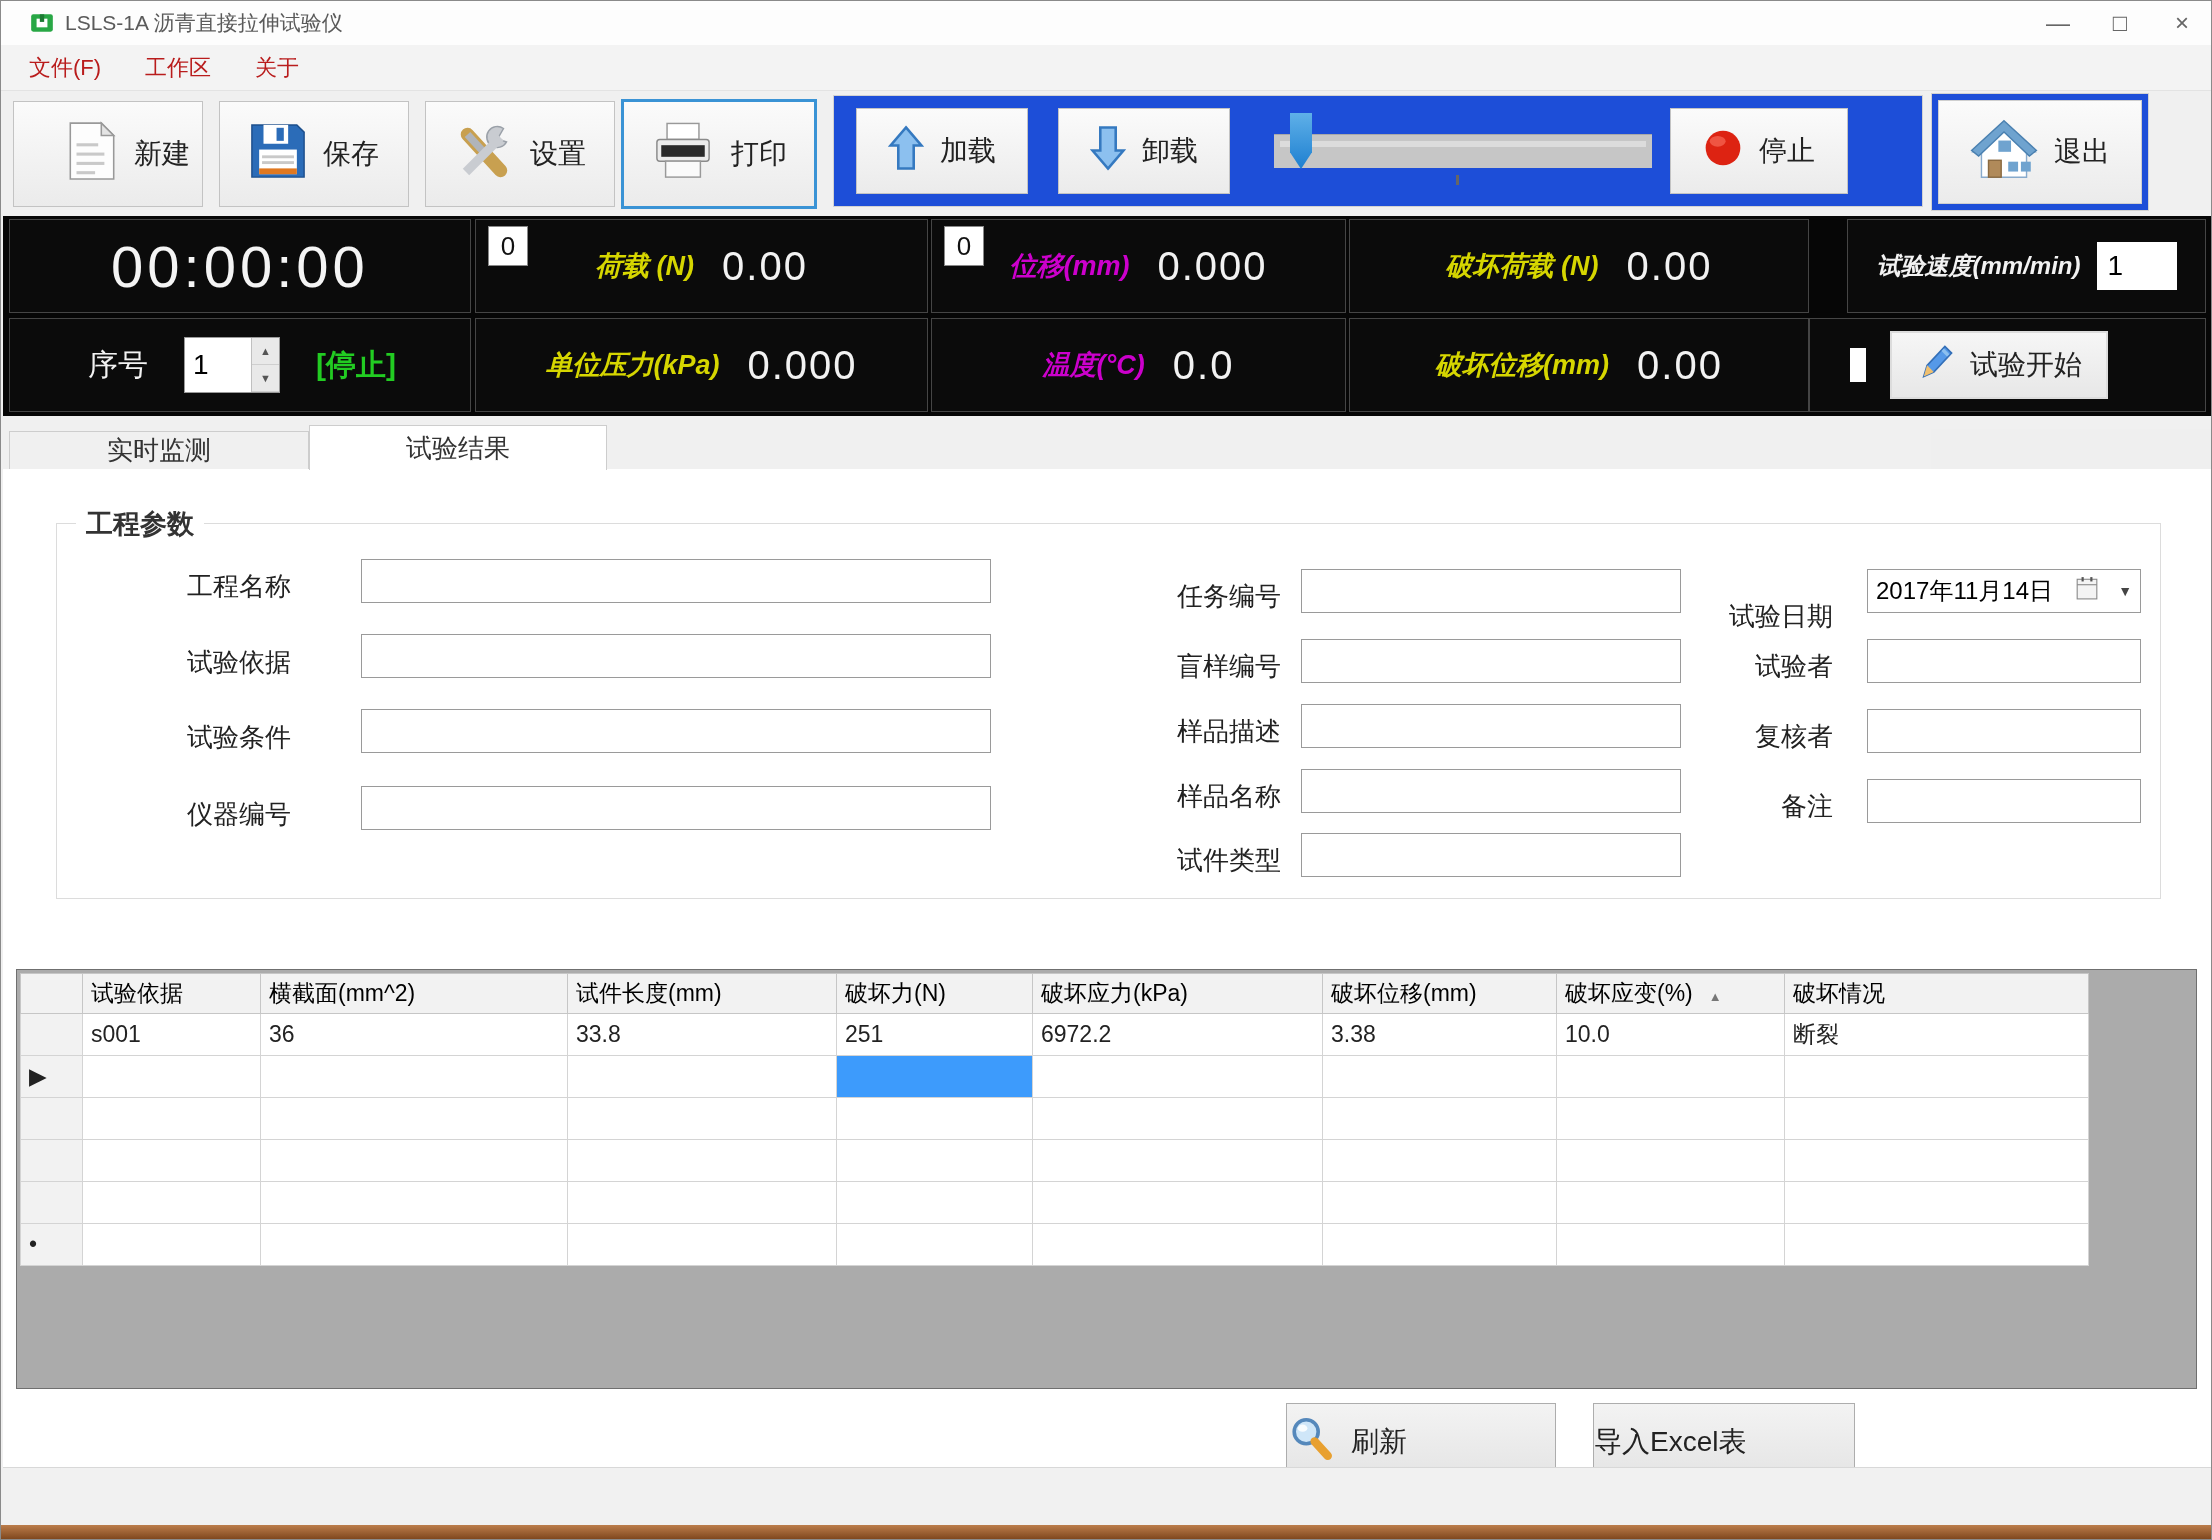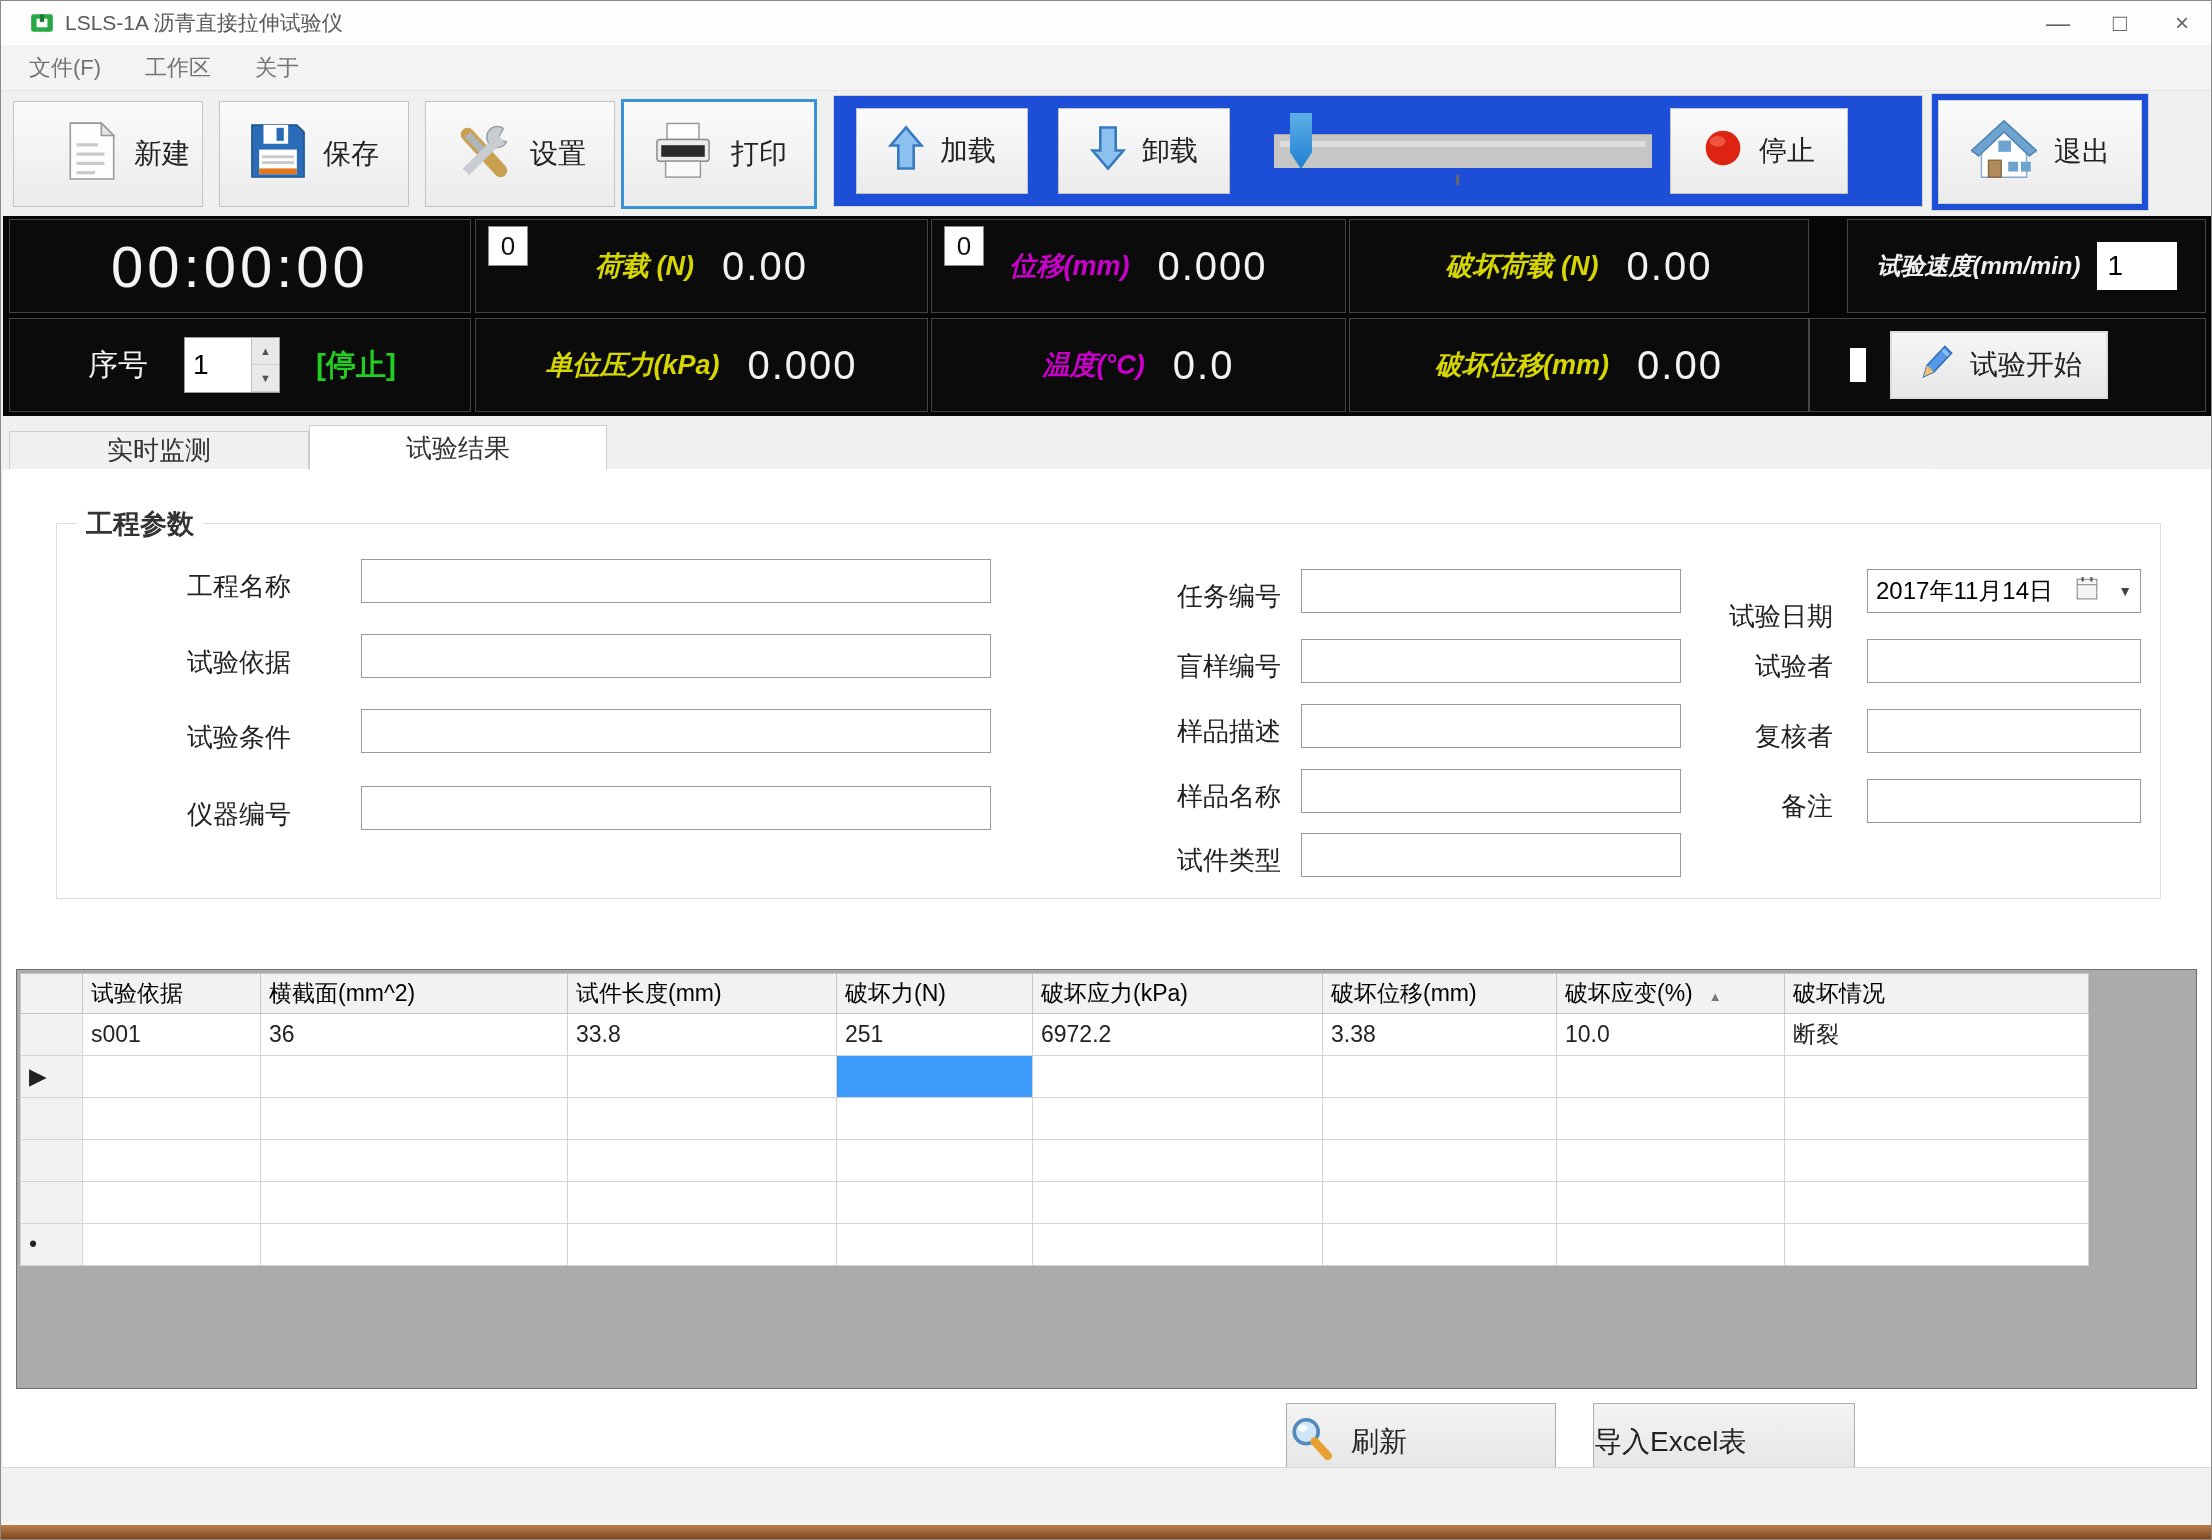--- a/index.html
+++ b/index.html
@@ -5,21 +5,21 @@
   html,body{margin:0;padding:0;background:#d9d9d9;}
   *{box-sizing:border-box;font-family:"Liberation Sans","DejaVu Sans",sans-serif;}
   .window{position:relative;width:2212px;height:1540px;background:#f0f0f0;border:1px solid #8a8a8a;overflow:hidden;}
   .abs{position:absolute;}
   
   .titlebar{left:0;top:0;width:2212px;height:44px;background:#fdfdfd;display:flex;align-items:center;}
   .title-text{font-size:21px;color:#5a5a5a;margin-left:10px;}
   .winbtn{width:62px;height:40px;display:flex;align-items:center;justify-content:center;font-size:24px;color:#666;background:transparent;border:none;}
   
   .menubar{left:0;top:44px;width:2212px;height:46px;background:#f3f3f3;display:flex;align-items:center;gap:44px;padding-left:28px;border-bottom:1px solid #e3e3e3;}
-  .menu-item{font-size:22px;color:#737373;}
+  .menu-item{font-size:22px;color:#b91c1c;}
   
   .toolbar{left:0;top:90px;width:2212px;height:124px;background:#f0f0f0;}
   .tbtn{background:linear-gradient(#fbfbfb,#ebebeb);border:1px solid #c3c3c3;display:flex;align-items:center;justify-content:center;gap:16px;font-size:28px;color:#222;}
   .tbtn.focused{border:3px solid #3a93d5;}
   .tpanel{border:1px solid #d2d2d2;background:#1d4ed8;}
   
   .blackpanel{left:2px;top:215px;width:2208px;height:200px;background:#060606;}
   .bcell{position:absolute;background:#0b0b0b;border:1px solid #454545;display:flex;align-items:center;justify-content:center;gap:28px;}
   .blabel{font-size:27px;font-weight:bold;font-style:italic;}
   .bvalue{font-size:40px;color:#f2f2f2;letter-spacing:2px;}

